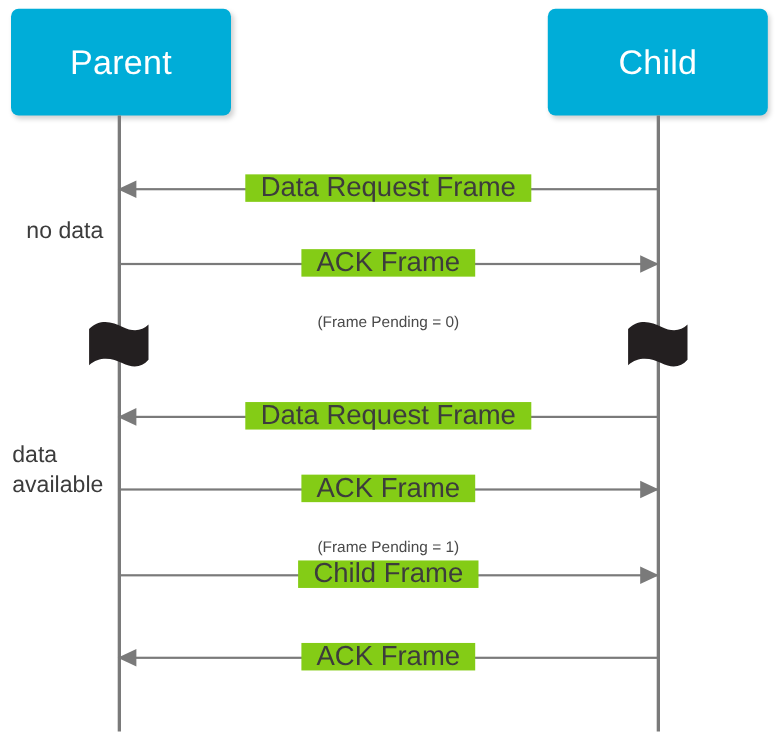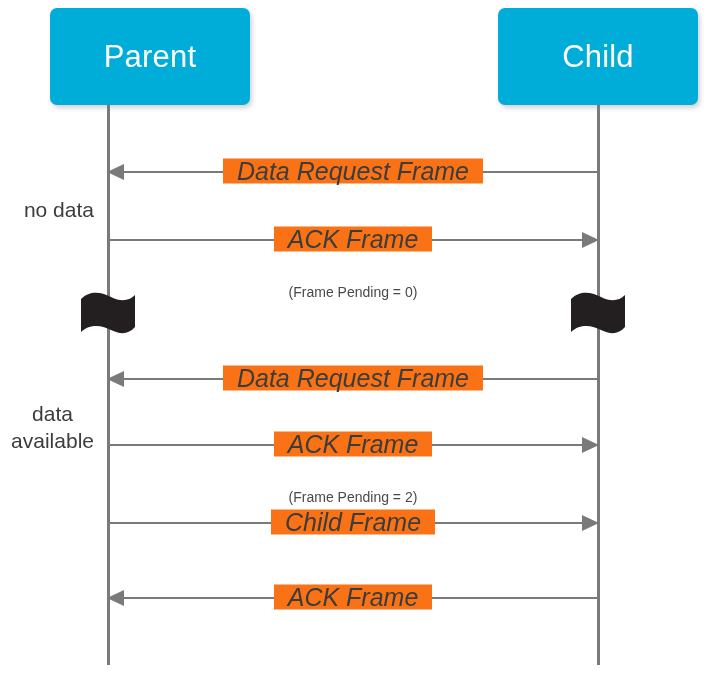--- a/index.html
+++ b/index.html
@@ -35,21 +35,21 @@
     justify-content: center;
   }
   .participant-label {
     color: #ffffff;
     font-size: 31px;
     font-weight: 400;
     letter-spacing: 0.2px;
     line-height: 1;
     white-space: nowrap;
   }
-  #participant-parent { left: 10px; margin-left: 40px; }
+  #participant-parent { left: 10px; }
   #participant-child  { left: 498px; text-align: right; }
 
   
   .lifeline {
     position: absolute;
     width: 3px;
     top: 105px;
     height: 560px;
     background: #7a7a7a;
   }
@@ -92,46 +92,44 @@
     left: 0;
     right: 0;
     top: -1px;
     display: flex;
     justify-content: center;
     pointer-events: none;
   }
   .msg-text-inner {
     position: relative;
     transform: translateY(-50%);
-    background: #f97316;
+    background: #84cc16;
     padding: 0 14px;
     color: #3c3c3c;
     font-size: 25px;
     line-height: 1;
     white-space: nowrap;
-    font-style: italic;
   }
   .msg-sub {
     position: absolute;
     left: 0;
     right: 0;
     top: 14px;
     text-align: center;
     color: #4a4a4a;
     font-size: 14px;
     line-height: 1;
     white-space: nowrap;
     margin-top: 31px;
   }
 
   
   .side-note {
     position: absolute;
     right: 612px;       
-    text-align: center;
     color: #3c3c3c;
     font-size: 21px;
     line-height: 27px;
     white-space: pre-line;
   }
 
   
   .break-marker {
     position: absolute;
     width: 58px;
@@ -191,21 +189,21 @@
       <span class="msg-text-inner">Data Request Frame</span>
     </div>
   </div>
 
   <div class="message" style="top:445px;">
     <div class="msg-line"></div>
     <div class="msg-arrow right"></div>
     <div class="msg-text">
       <span class="msg-text-inner">ACK Frame</span>
     </div>
-    <div class="msg-sub">(Frame Pending = 2)</div>
+    <div class="msg-sub">(Frame Pending = 1)</div>
   </div>
 
   <div class="message" style="top:523px;">
     <div class="msg-line"></div>
     <div class="msg-arrow right"></div>
     <div class="msg-text">
       <span class="msg-text-inner">Child Frame</span>
     </div>
   </div>
 

